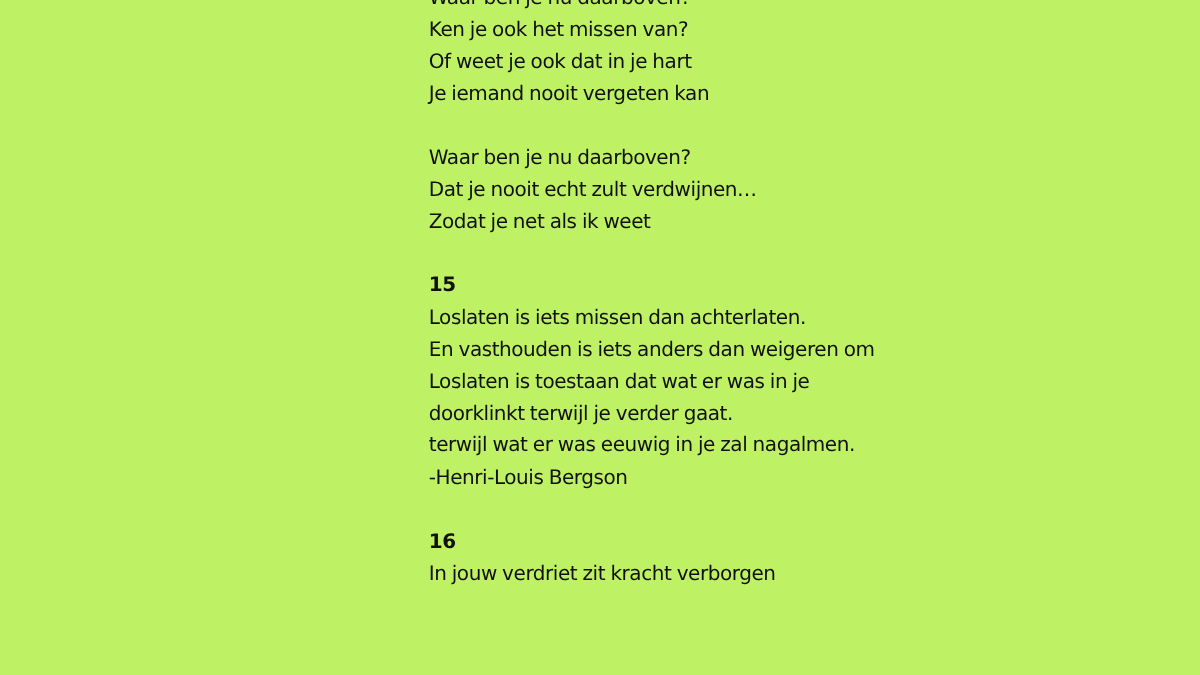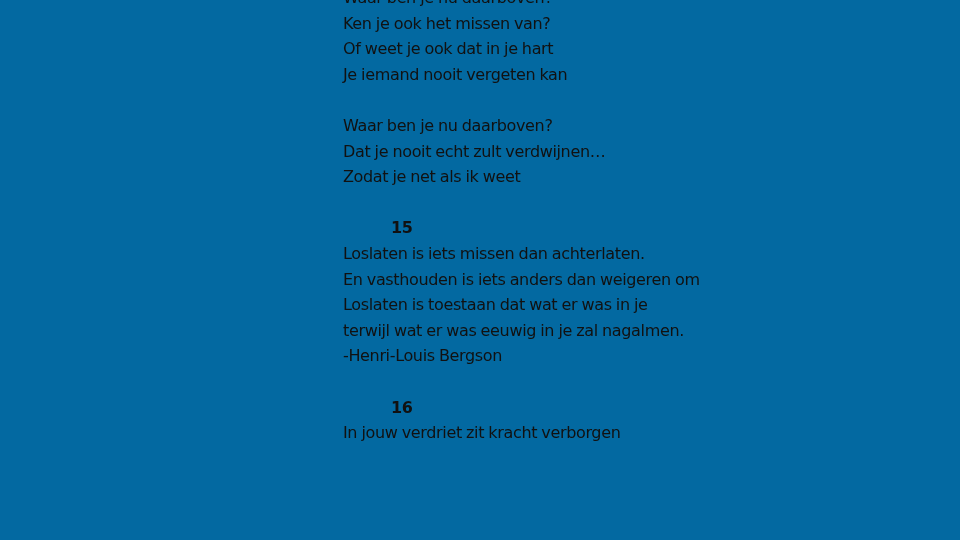--- a/index.html
+++ b/index.html
@@ -12,42 +12,41 @@
       height: 540px;
       overflow: hidden;
       position: relative;
     }
     .page {
       position: absolute;
       left: 0;
       top: 0;
       width: 960px;
       height: 540px;
-      background: #0369a1;
+      background: #bef264;
     }
     .text-block {
       position: absolute;
       left: 343px;
       top: -15px;
       width: 420px;
       font-family: "DejaVu Sans", sans-serif;
       font-size: 16px;
       line-height: 25.6px;
       color: #111111;
       letter-spacing: -0.35px;
       word-spacing: -0.5px;
     }
     .line {
       display: block;
       height: 25.6px;
       white-space: nowrap;
     }
     .line.heading {
       font-weight: bold;
-      margin-left: 48px;
     }
     .line.blank {
       height: 25.6px;
     }
   </style>
 </head>
 <body>
 
 <div class="page">
   <div class="text-block">
@@ -58,20 +57,21 @@
     <span class="line blank"></span>
     <span class="line">Waar ben je nu daarboven?</span>
     <span class="line">Dat je nooit echt zult verdwijnen…</span>
     <span class="line">Zodat je net als ik weet</span>
     <span class="line blank"></span>
 
     <span class="line heading">15</span>
     <span class="line">Loslaten is iets missen dan achterlaten.</span>
     <span class="line">En vasthouden is iets anders dan weigeren om</span>
     <span class="line">Loslaten is toestaan dat wat er was in je</span>
+    <span class="line">doorklinkt terwijl je verder gaat.</span>
     <span class="line">terwijl wat er was eeuwig in je zal nagalmen.</span>
     <span class="line">-Henri-Louis Bergson</span>
     <span class="line blank"></span>
 
     <span class="line heading">16</span>
     <span class="line">In jouw verdriet zit kracht verborgen</span>
   </div>
 </div>
 
 </body></html>

